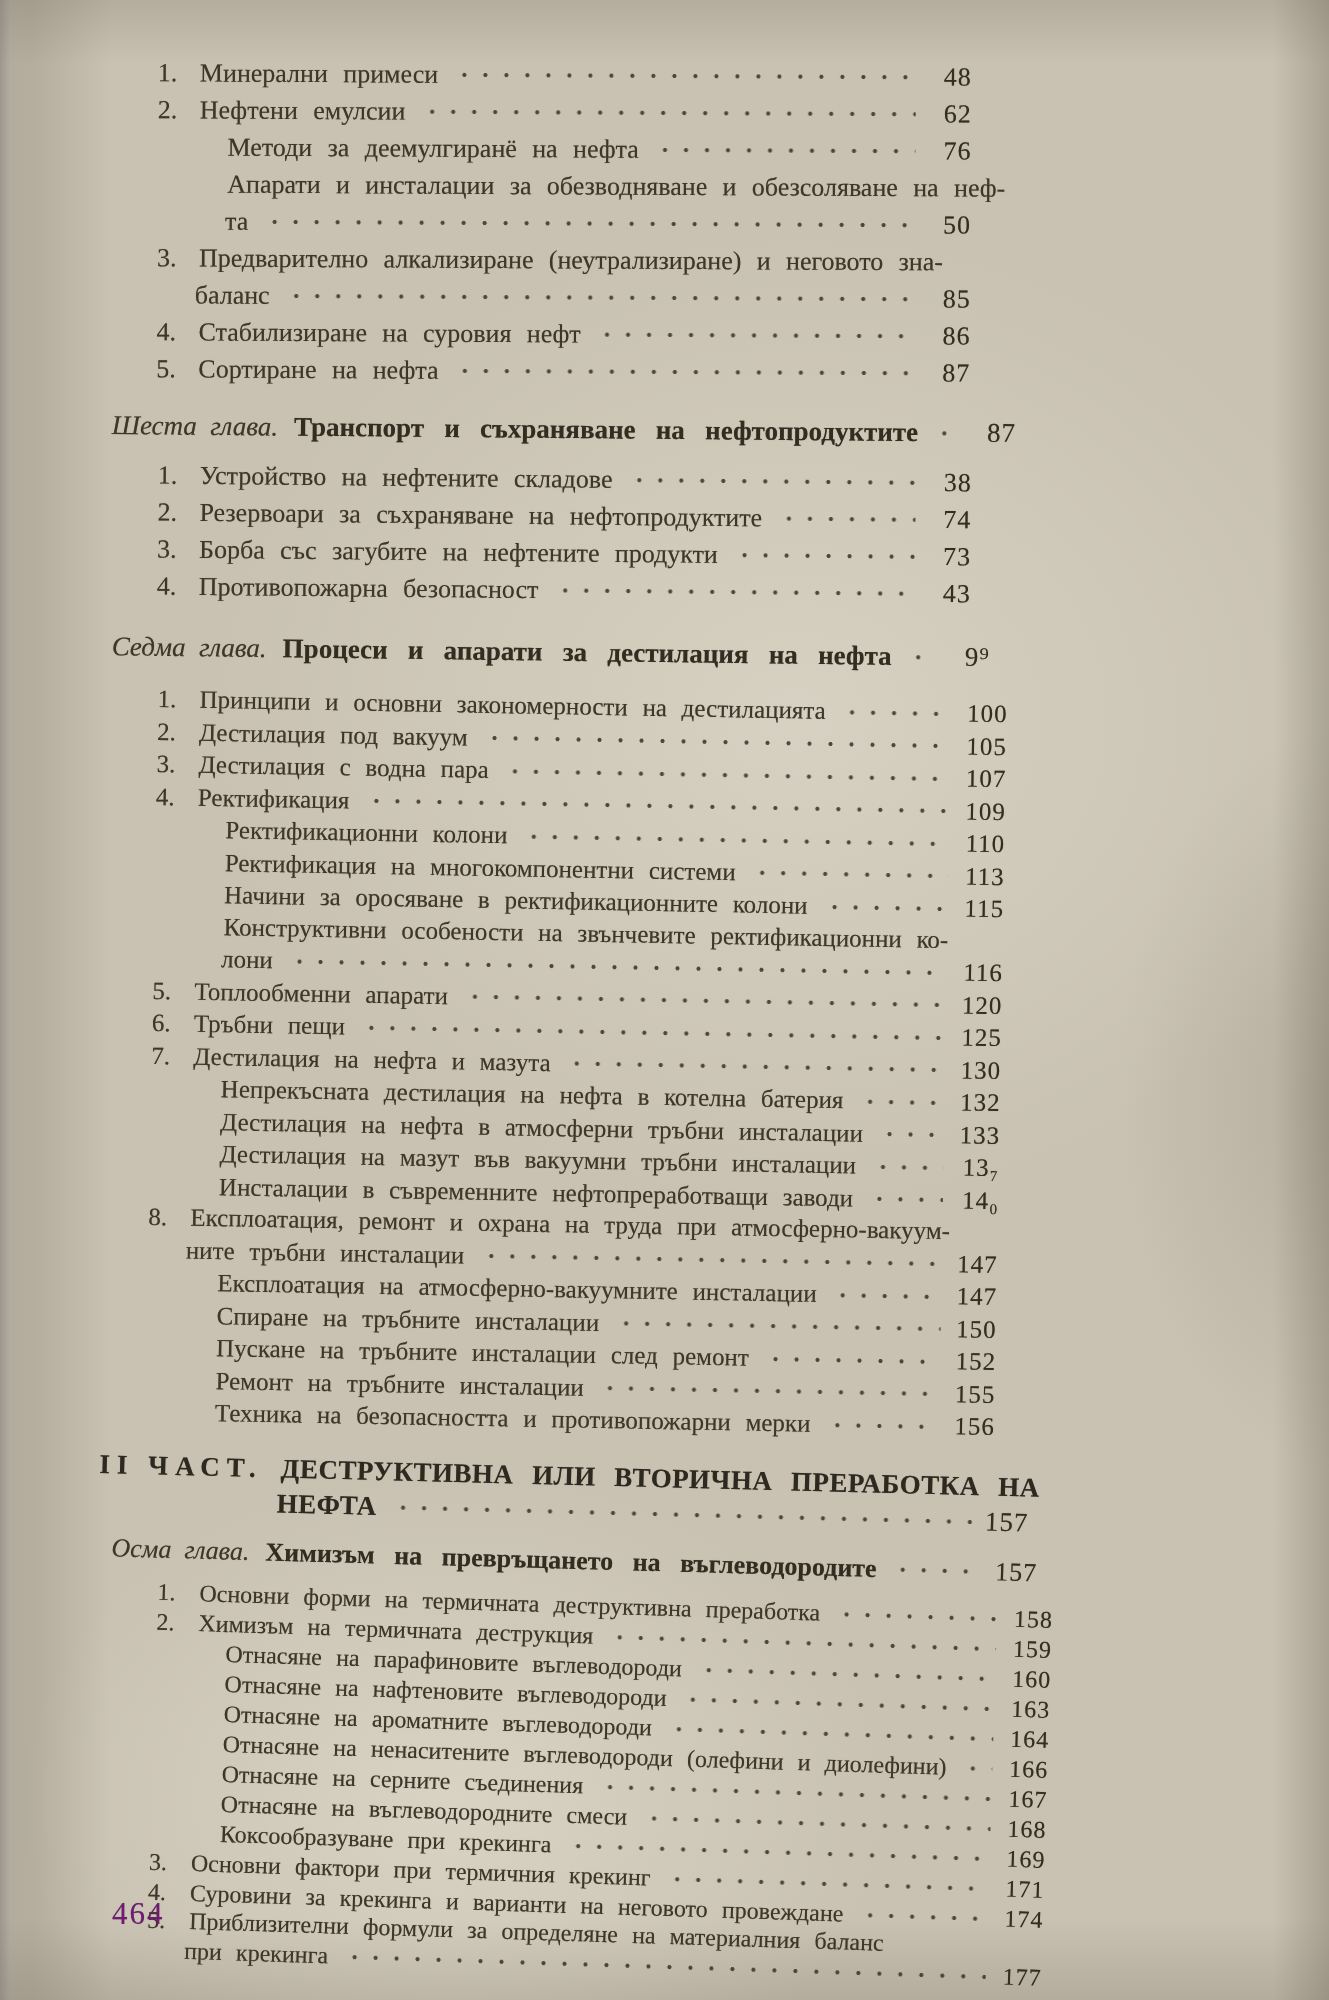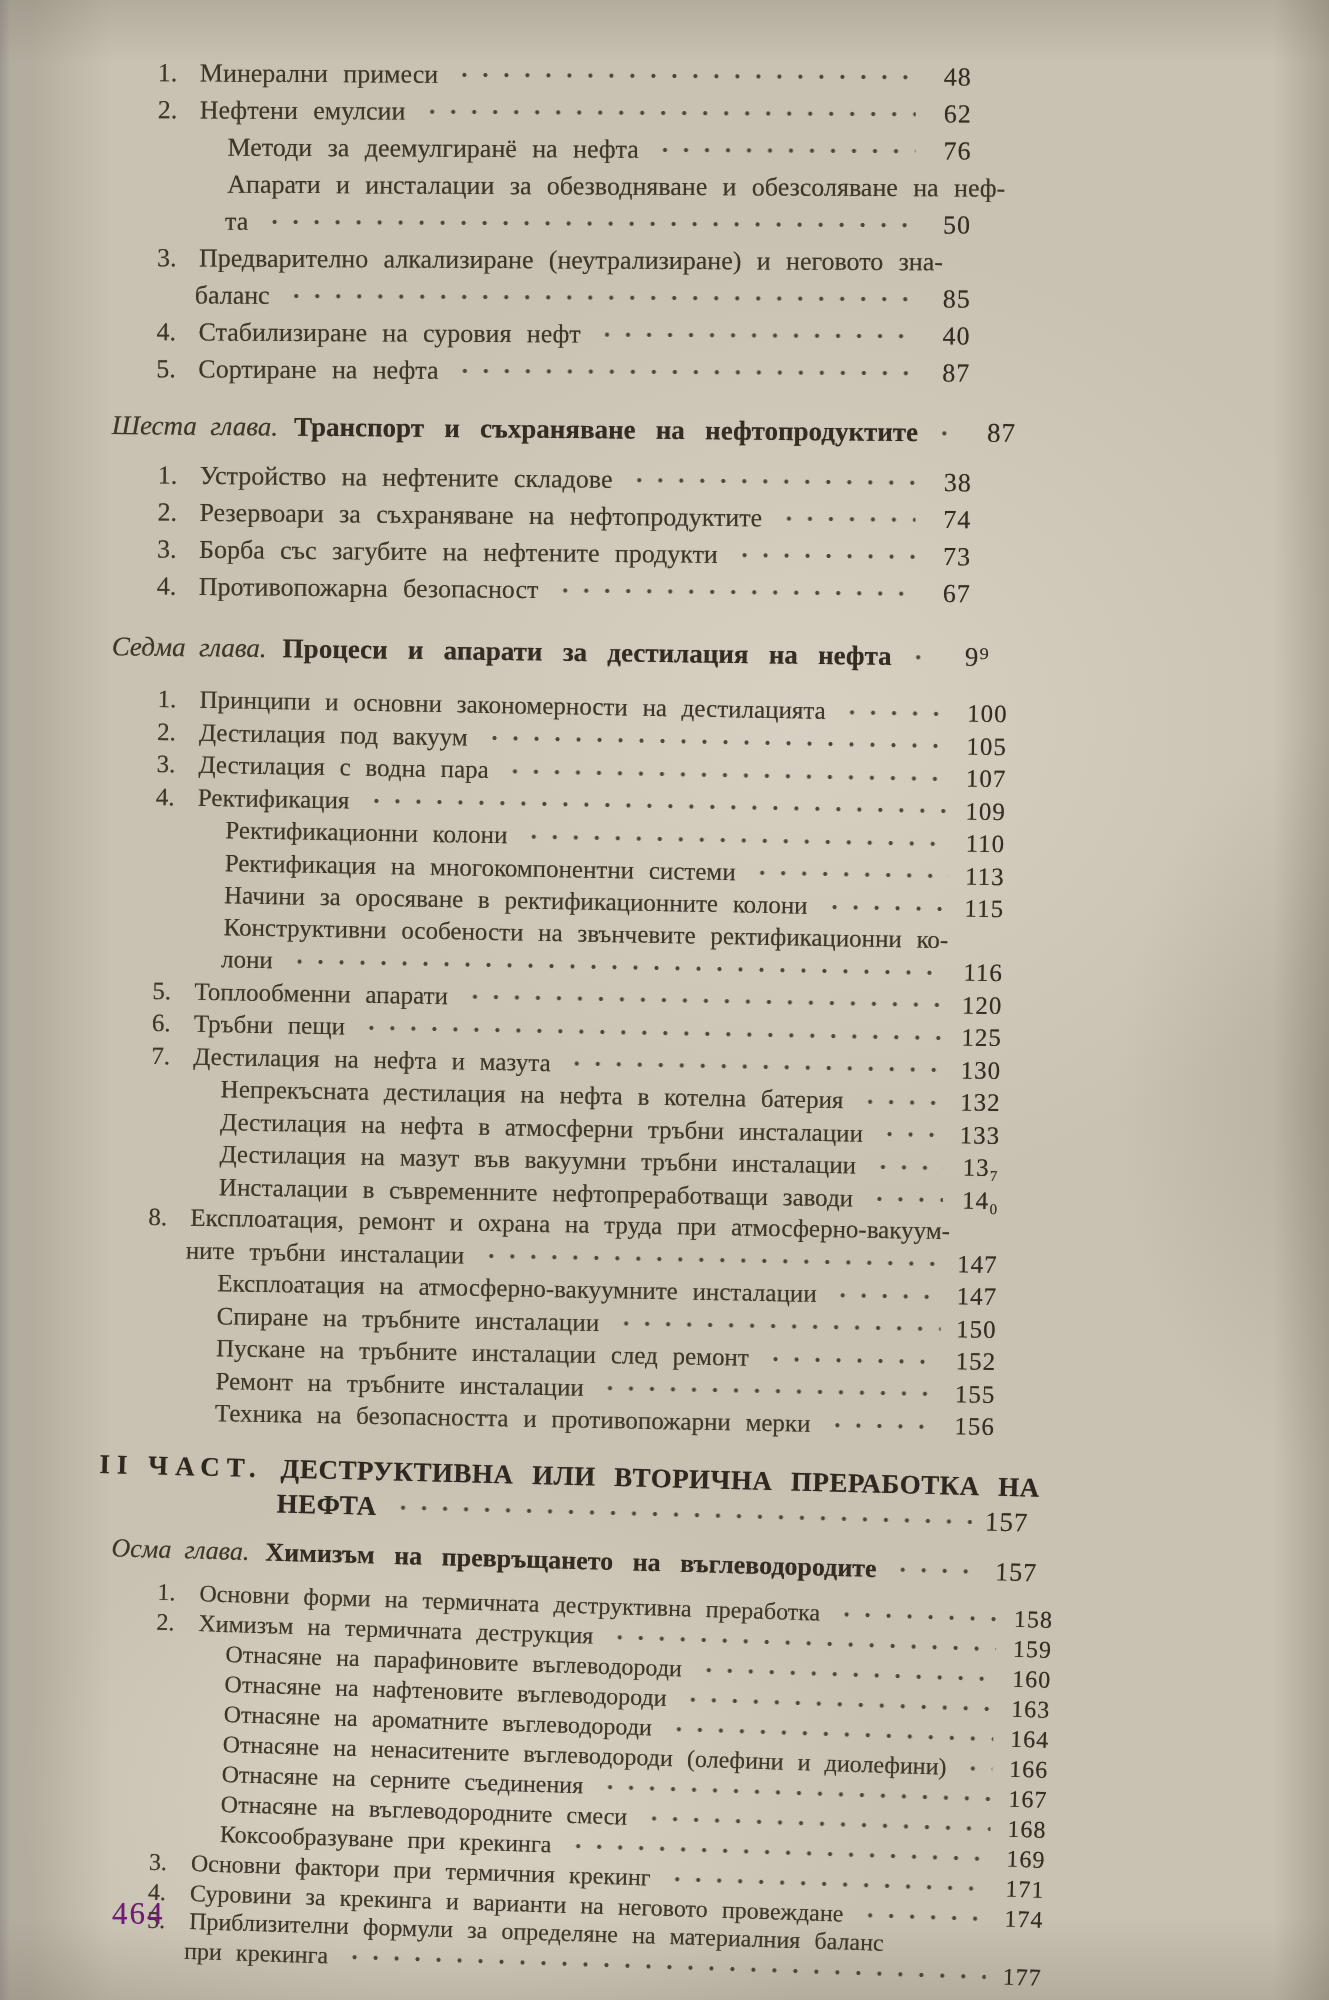--- a/index.html
+++ b/index.html
@@ -100,21 +100,21 @@
         </div>
         <div class="row lvl1 cont">
           <span class="txt">баланс</span>
           <span class="leader"></span>
           <span class="pg">85</span>
         </div>
         <div class="row lvl1">
           <span class="num">4.</span>
           <span class="txt">Стабилизиране на суровия нефт</span>
           <span class="leader"></span>
-          <span class="pg">40</span>
+          <span class="pg">86</span>
         </div>
         <div class="row lvl1">
           <span class="num">5.</span>
           <span class="txt">Сортиране на нефта</span>
           <span class="leader"></span>
           <span class="pg">87</span>
         </div>
       </div>
       <div class="block" id="ch-6">
         <div class="row chap">
@@ -140,21 +140,21 @@
         <div class="row lvl1">
           <span class="num">3.</span>
           <span class="txt">Борба със загубите на нефтените продукти</span>
           <span class="leader"></span>
           <span class="pg">73</span>
         </div>
         <div class="row lvl1">
           <span class="num">4.</span>
           <span class="txt">Противопожарна безопасност</span>
           <span class="leader"></span>
-          <span class="pg">67</span>
+          <span class="pg">43</span>
         </div>
       </div>
       <div class="block" id="ch-7">
         <div class="row chap">
           <span class="chl">Седма глава.</span>
           <span class="cht">Процеси и апарати за дестилация на нефта</span>
           <span class="leader"></span>
           <span class="pg">9⁹</span>
         </div>
       </div>

